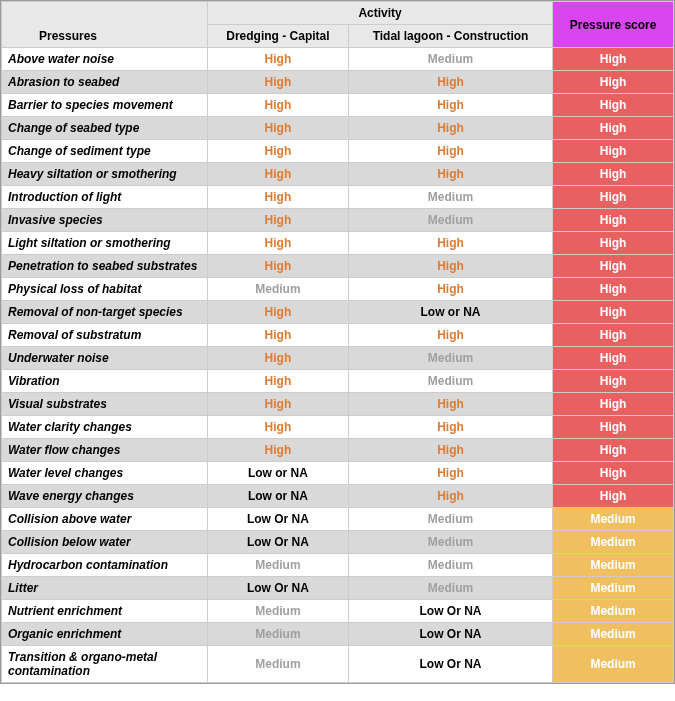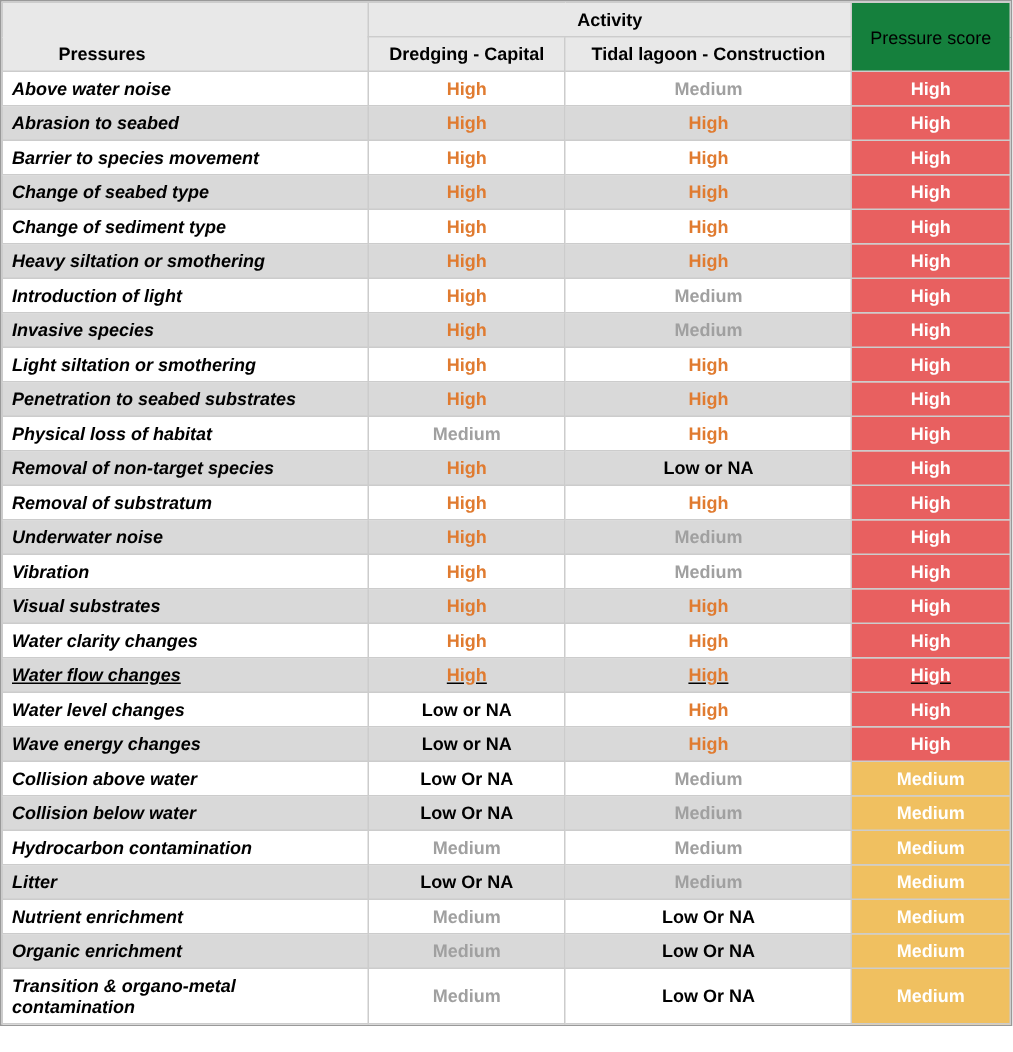--- a/index.html
+++ b/index.html
@@ -22,21 +22,21 @@
       padding: 4px 6px;
       text-align: center;
       vertical-align: middle;
     }
     th {
       background: #e8e8e8;
       font-weight: bold;
     }
     .col-pressure {
       text-align: left;
-      width: 244px;
+      width: 206px;
       font-weight: bold;
       font-style: italic;
     }
 
     .val-high { color: #e07b30; font-weight: bold; }
     .val-medium { color: #a0a0a0; font-weight: bold; }
     .val-low { color: #000000; font-weight: bold; }
 
     .score-high { background: #e86060; color: #fff; font-weight: bold; }
     .score-medium { background: #f0c060; color: #fff; font-weight: bold; }
@@ -56,21 +56,21 @@
 <div class="table-wrapper">
   <table>
     <thead>
       <tr>
         <th class="empty-header" rowspan="2" style="text-align:left; vertical-align:bottom;padding-left:37px;">
           <span>Pressures</span>
         </th>
         <th colspan="2" class="top-header-span">
           <span>Activity</span>
         </th>
-        <th rowspan="2" style="background:#15803d; font-weight:normal;">
+        <th rowspan="2" style="background:#d946ef; font-weight:bold;">
           <span>Pressure score</span>
         </th>
       </tr>
       <tr>
         <th>
           <span>Dredging - Capital</span>
         </th>
         <th>
           <span>Tidal lagoon - Construction</span>
         </th>
@@ -172,21 +172,21 @@
           <td class="val-high">High</td>
           <td class="val-high">High</td>
           <td class="score-high">High</td>
         </tr>
         <tr style="background: rgb(255, 255, 255);">
           <td class="col-pressure">Water clarity changes</td>
           <td class="val-high">High</td>
           <td class="val-high">High</td>
           <td class="score-high">High</td>
         </tr>
-        <tr style="background: rgb(217, 217, 217); text-decoration: underline;">
+        <tr style="background: rgb(217, 217, 217);">
           <td class="col-pressure">Water flow changes</td>
           <td class="val-high">High</td>
           <td class="val-high">High</td>
           <td class="score-high">High</td>
         </tr>
         <tr style="background: rgb(255, 255, 255);">
           <td class="col-pressure">Water level changes</td>
           <td class="val-low">Low or NA</td>
           <td class="val-high">High</td>
           <td class="score-high">High</td>

